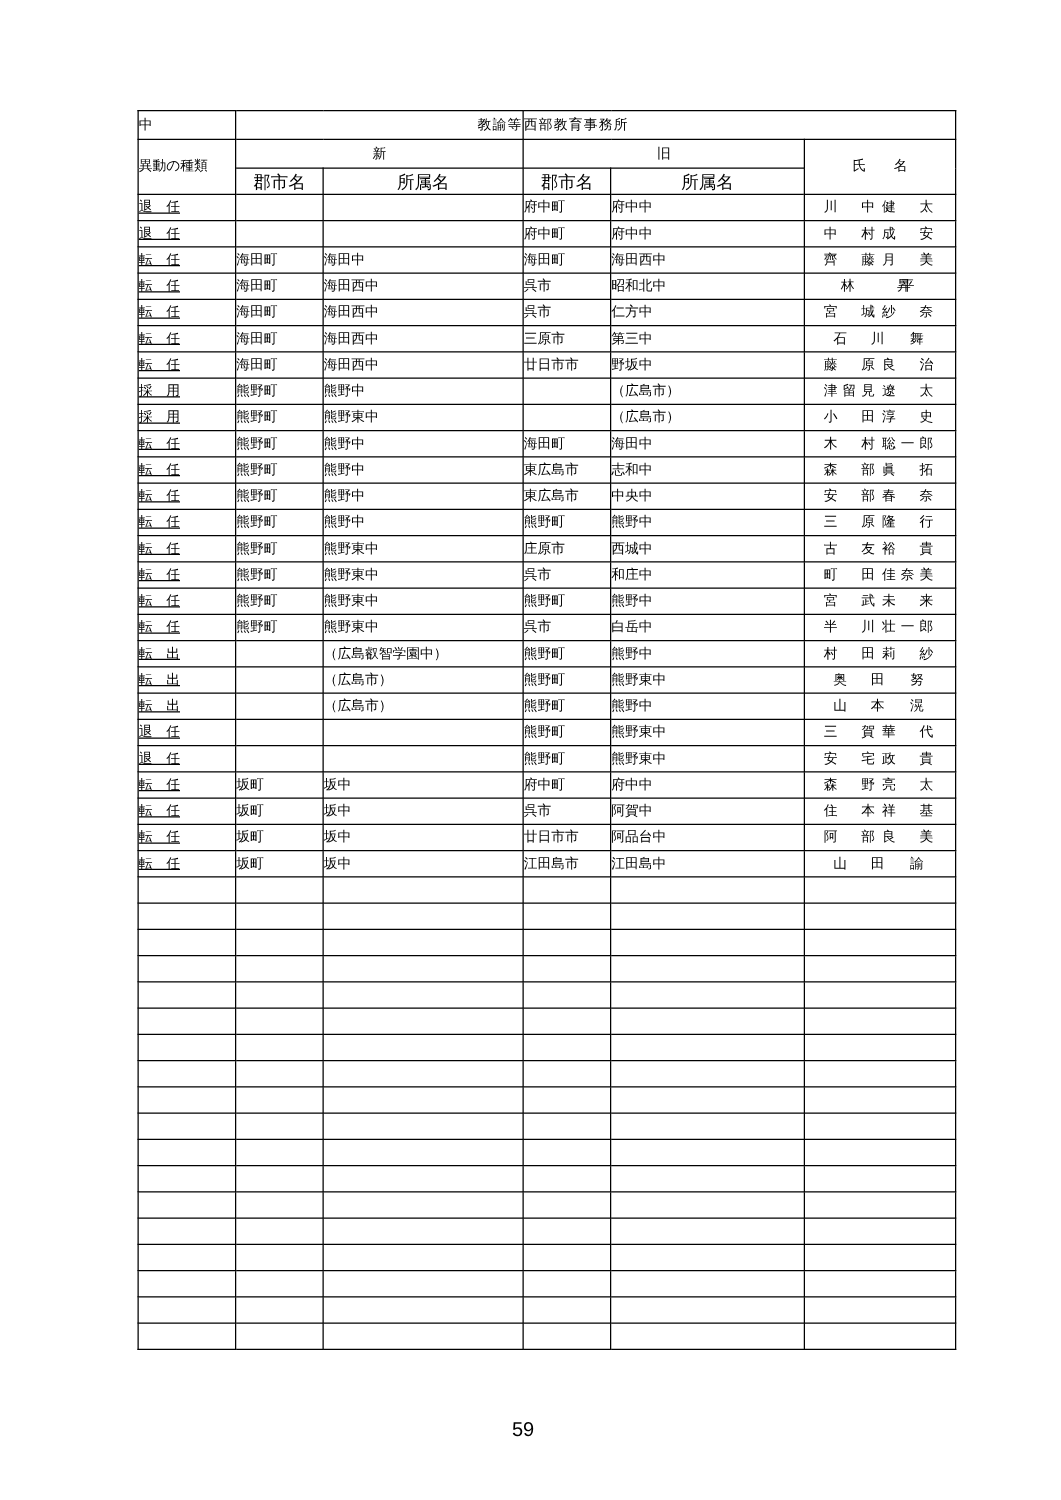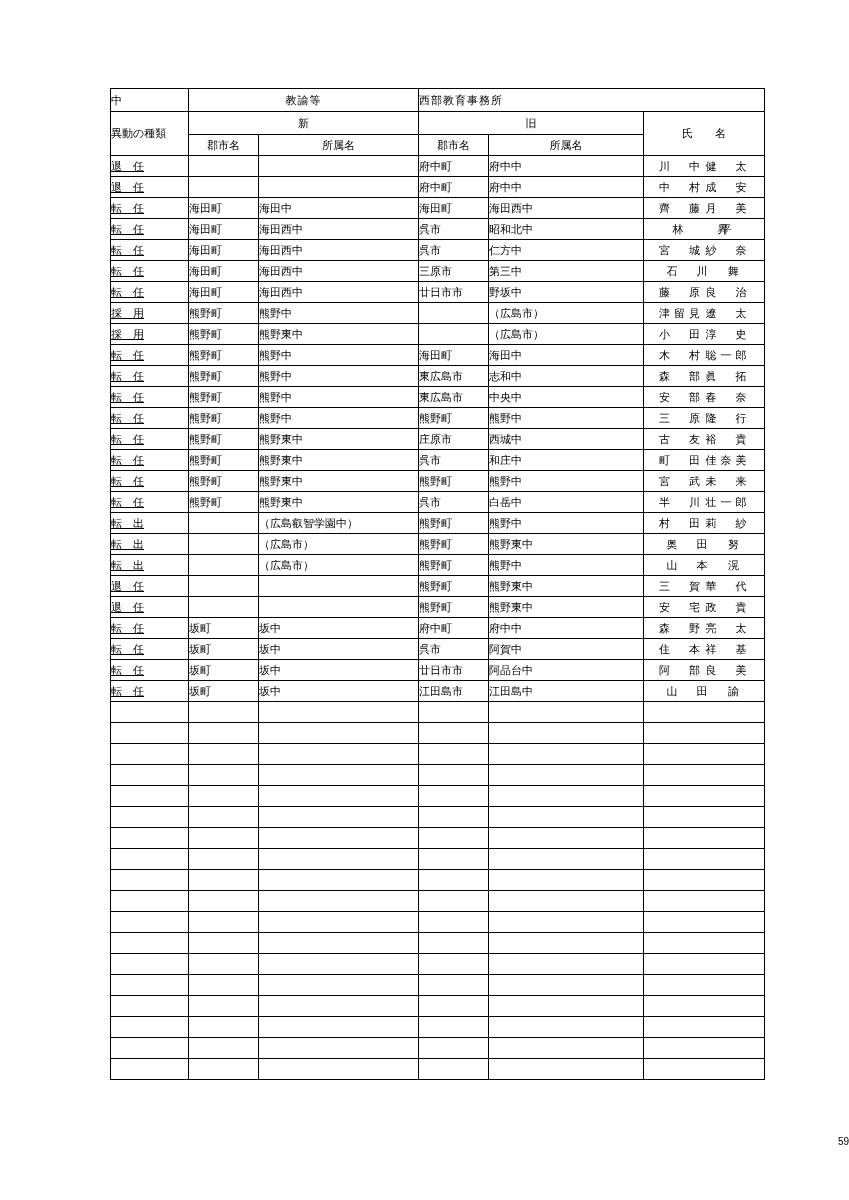--- a/index.html
+++ b/index.html
@@ -54,38 +54,38 @@
   .hdr-row2 td {
     height: 22px;
   }
 
   .title-kind {
     text-align: left;
     padding-left: 18px;
     letter-spacing: 6px;
   }
   .title-kyouyu {
-    text-align: center;
+    text-align: right;
     padding-left: 12px;
     letter-spacing: 1px;
   }
   .title-office {
     text-align: left;
     letter-spacing: 1px;
   }
   .ctr { text-align: center; }
   .lft { text-align: left; padding-left: 5px; }
   .ido-label {
     text-align: left;
     letter-spacing: 0px;
     font-size: 11px;
   }
   .sub-hdr {
     text-align: center;
-    font-size: 11px;
+    font-size: 14px;
     height: 20px;
   }
   .body-row td {
     height: 20px;
     font-size: 11px;
   }
   .kind-cell {
     text-align: left;
     padding-left: 22px;
     text-decoration: underline;
@@ -100,24 +100,24 @@
     width: 48px;
     letter-spacing: 4px;
   }
   .name-cell .given {
     display: inline-block;
     letter-spacing: 4px;
   }
   .filler td { height: 20px; }
   .pagenum {
     position: absolute;
-    left: 0; right: 0;
+    left: 0; right: 12px;
     top: 1136px;
-    text-align: right;
-    font-size: 10px;
+    text-align: center;
+    font-size: 16px;
   }
 </style>
 </head>
 <body>
 
 <div class="page">
 
   <div class="table-wrap">
     <table class="main">
       <colgroup>

